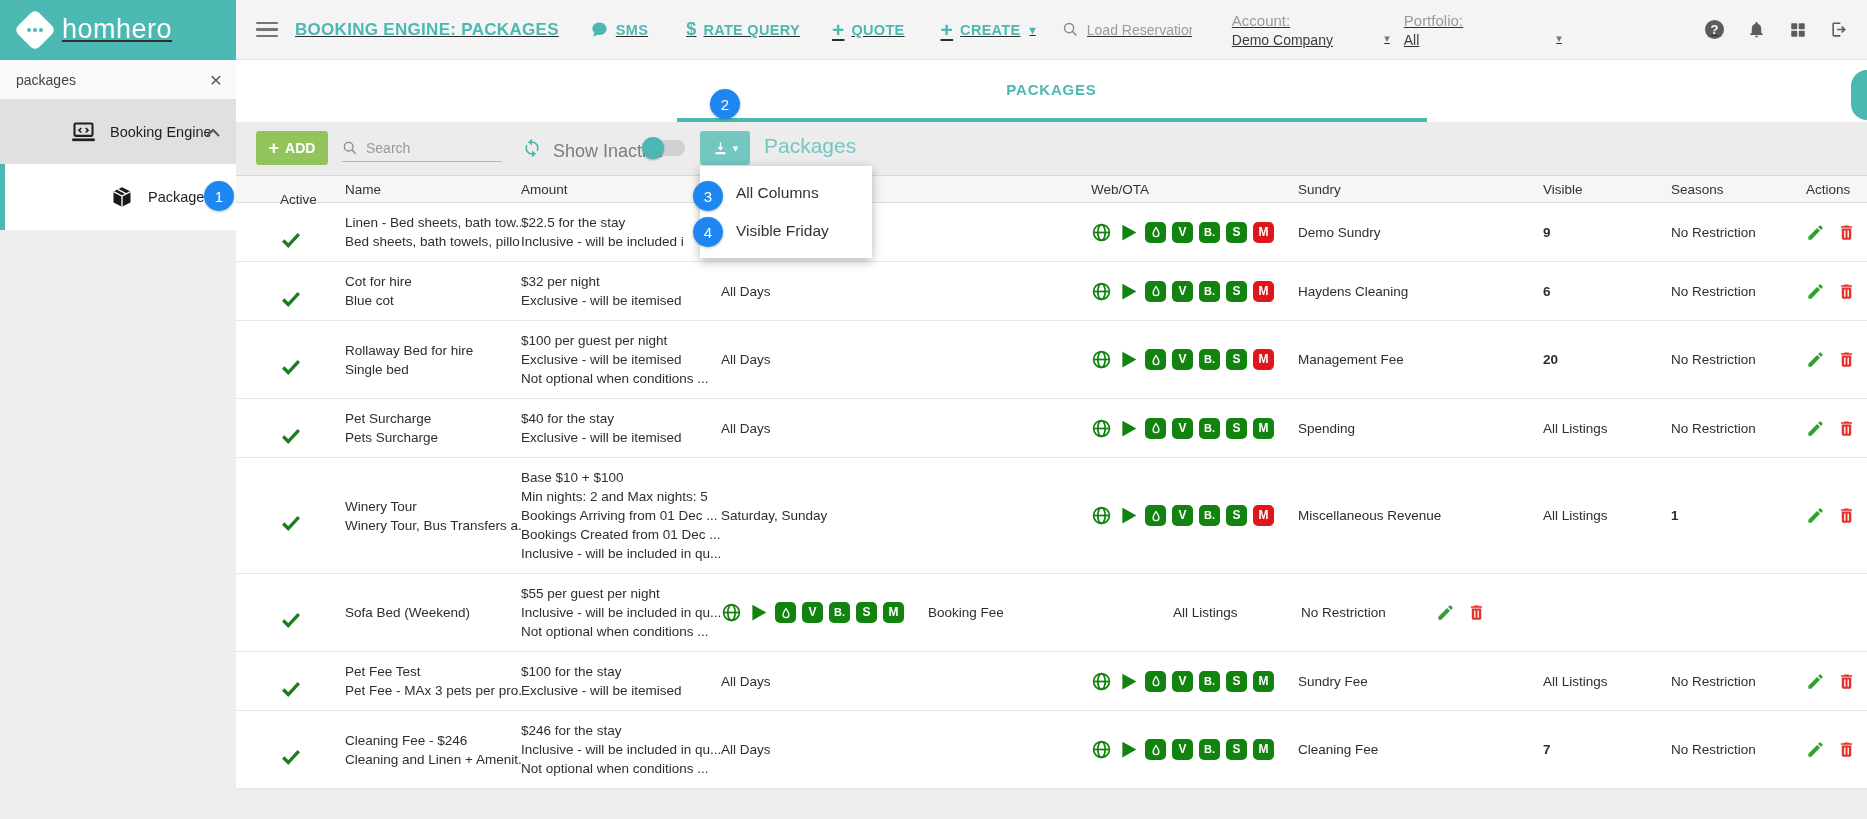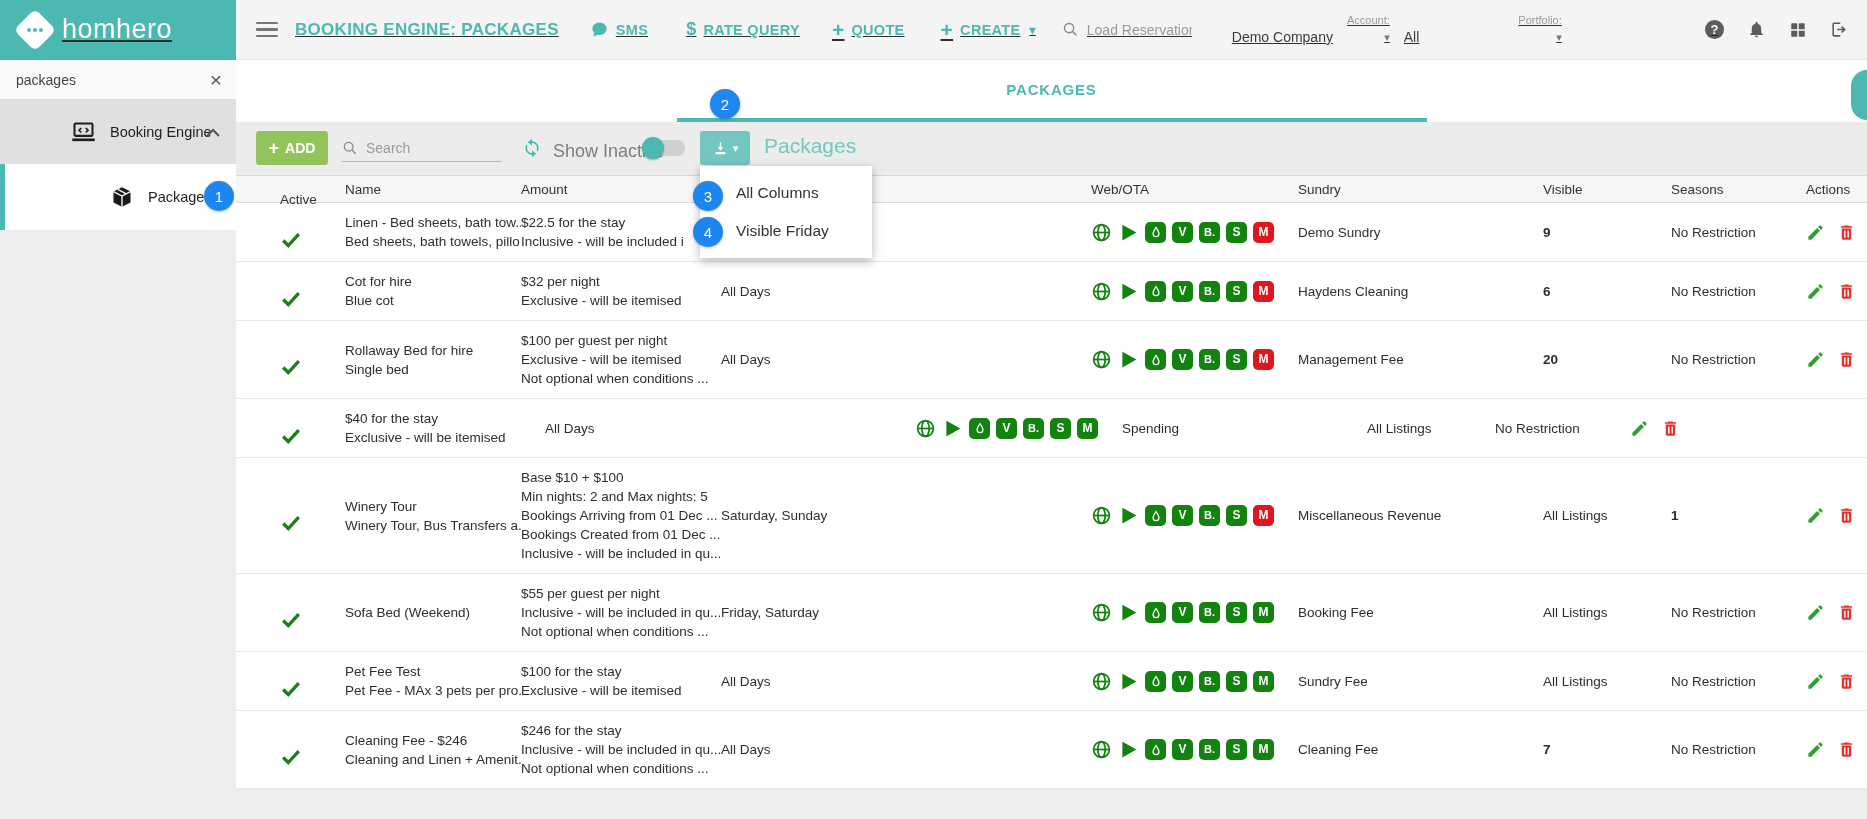--- a/index.html
+++ b/index.html
@@ -17,22 +17,22 @@
   .hamburger i { display:block; height:2.5px; background:#757575; margin:4px 0; border-radius:1px; }
   .page-heading { margin-left:17px; color:#4cb8b2; font-weight:bold; font-size:17px; letter-spacing:.3px; white-space:nowrap; }
   .nav-item { display:flex; align-items:center; gap:7px; color:#4cb8b2; font-weight:bold; font-size:14.5px; letter-spacing:.3px; cursor:pointer; white-space:nowrap; }
   .nav-plus { font-size:21px; font-weight:bold; line-height:1; }
   .nav-dollar { font-size:18px; font-weight:bold; }
   .nav-caret { font-size:12px; margin-left:2px; }
   .load-res { display:flex; align-items:center; gap:8px; margin-left:26px; }
   .load-res input { border:none; outline:none; background:transparent; font-size:14px; color:#555; width:105px; font-family:inherit; }
   .load-res input::placeholder { color:#9a9a9a; }
   .select-block { display:flex; flex-direction:column; gap:3px; }
-  .select-label { font-size:11px; color:#9a9a9a;text-align:right; }
-  .select-value { font-size:14px; color:#3c3c3c; display:flex; align-items:center; }
+  .select-label { font-size:15px; color:#9a9a9a; }
+  .select-value { font-size:14px; color:#3c3c3c; display:flex; align-items:flex-start; }
   .select-caret { color:#777; font-size:11px; margin-left:8px; }
   .top-icons { margin-left:auto; margin-right:18px; display:flex; align-items:center; gap:23px; }
   .help-circle { width:19px; height:19px; border-radius:50%; background:#5c5c5c; color:#fff; font-size:13px; font-weight:bold; display:flex; align-items:center; justify-content:center; cursor:pointer; }
   .ticon { cursor:pointer; display:flex; }
 
   
   .sidebar { position:absolute; left:0; top:60px; width:236px; height:759px; background:#ededed; display:flex; flex-direction:column; }
   .side-search { height:40px; background:#fafafa; border-bottom:1px solid #ddd; display:flex; align-items:center; padding:0 14px 0 16px; }
   .side-search input { flex:1; border:none; outline:none; background:transparent; font-size:14px; color:#444; font-family:inherit; }
   .side-clear { color:#555; font-size:21px; line-height:1; cursor:pointer; }
@@ -453,20 +453,24 @@
                 <rect x="13.3" y="9.5" width="1.7" height="9" fill="#fff"></rect>
               </svg>
             </span>
           </span>
         </div>
       </div>
       <div class="row" style="min-height: 59px;">
         <div class="c-active"><svg width="22" height="22" viewBox="0 0 24 24">
             <path d="M3.5 12.5l5.5 5.5L20.5 5.5" fill="none" stroke="#1e7d1e" stroke-width="3.6"></path>
           </svg></div>
+        <div class="c-name">
+          <div class="cell-line">Pet Surcharge</div>
+          <div class="cell-line">Pets Surcharge</div>
+        </div>
         <div class="c-amount">
           <div class="cell-line">$40 for the stay</div>
           <div class="cell-line">Exclusive - will be itemised</div>
         </div>
         <div class="c-days">All Days</div>
         <div class="c-ota">
           <span class="ota-wrap">
             <span style="display: flex;">
               <svg width="21" height="21" viewBox="0 0 24 24">
                 <g fill="none" stroke="#12830f" stroke-width="2">
@@ -580,21 +584,20 @@
             <path d="M3.5 12.5l5.5 5.5L20.5 5.5" fill="none" stroke="#1e7d1e" stroke-width="3.6"></path>
           </svg></div>
         <div class="c-name">
           <div class="cell-line">Sofa Bed (Weekend)</div>
         </div>
         <div class="c-amount">
           <div class="cell-line">$55 per guest per night</div>
           <div class="cell-line">Inclusive - will be included in qu...</div>
           <div class="cell-line">Not optional when conditions ...</div>
         </div>
-        <div class="c-days">Friday, Saturday</div>
         <div class="c-ota">
           <span class="ota-wrap">
             <span style="display: flex;">
               <svg width="21" height="21" viewBox="0 0 24 24">
                 <g fill="none" stroke="#12830f" stroke-width="2">
                   <circle cx="12" cy="12" r="9"></circle>
                   <ellipse cx="12" cy="12" rx="4.2" ry="9"></ellipse>
                   <path d="M3.5 12h17"></path>
                 </g>
               </svg>

